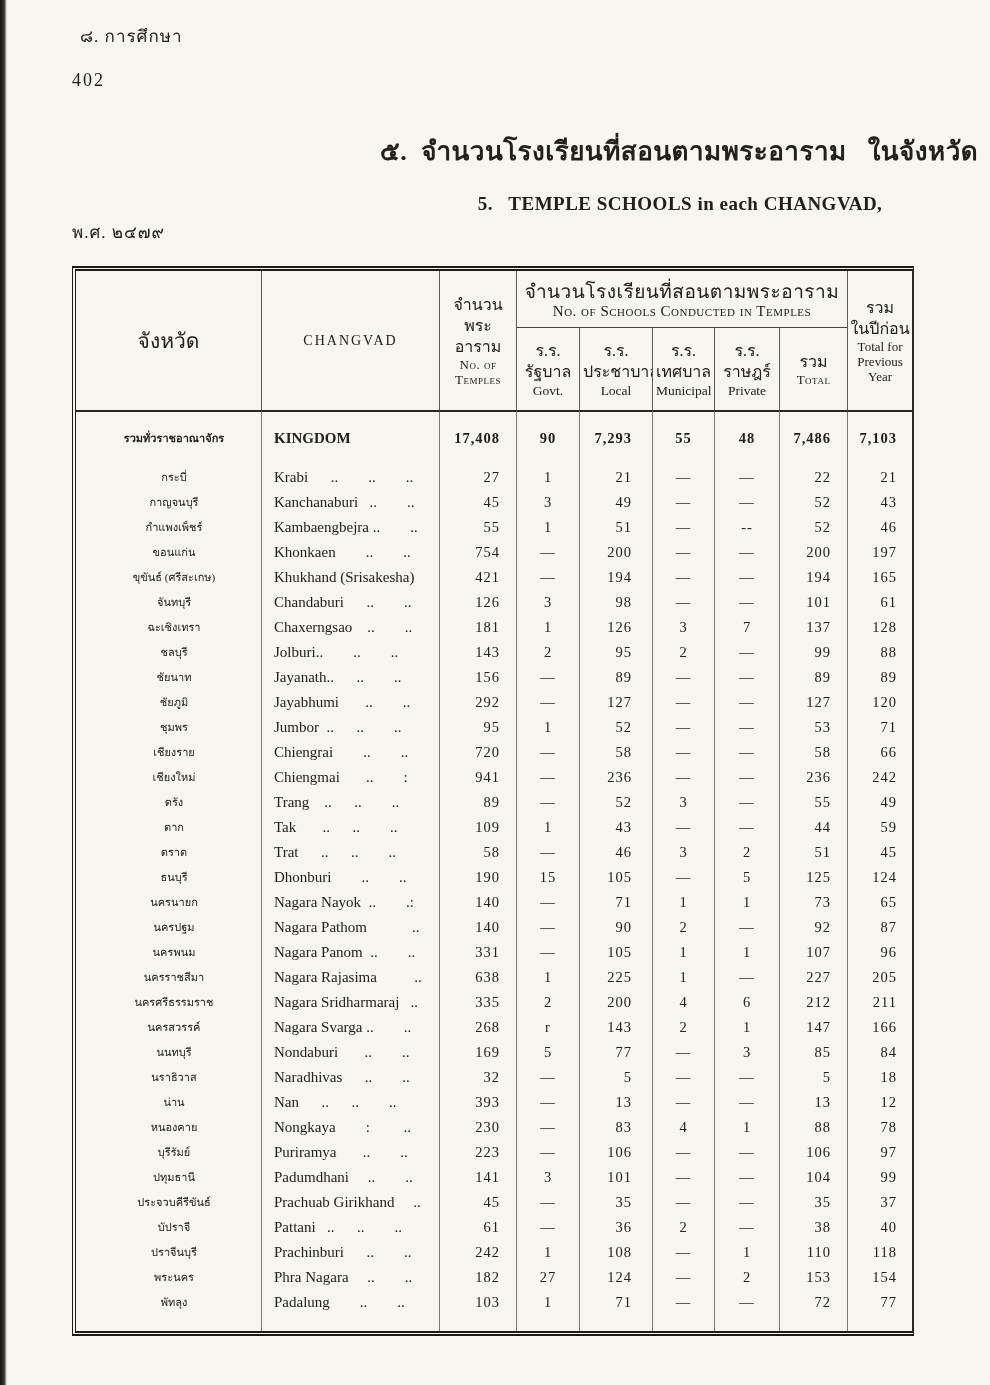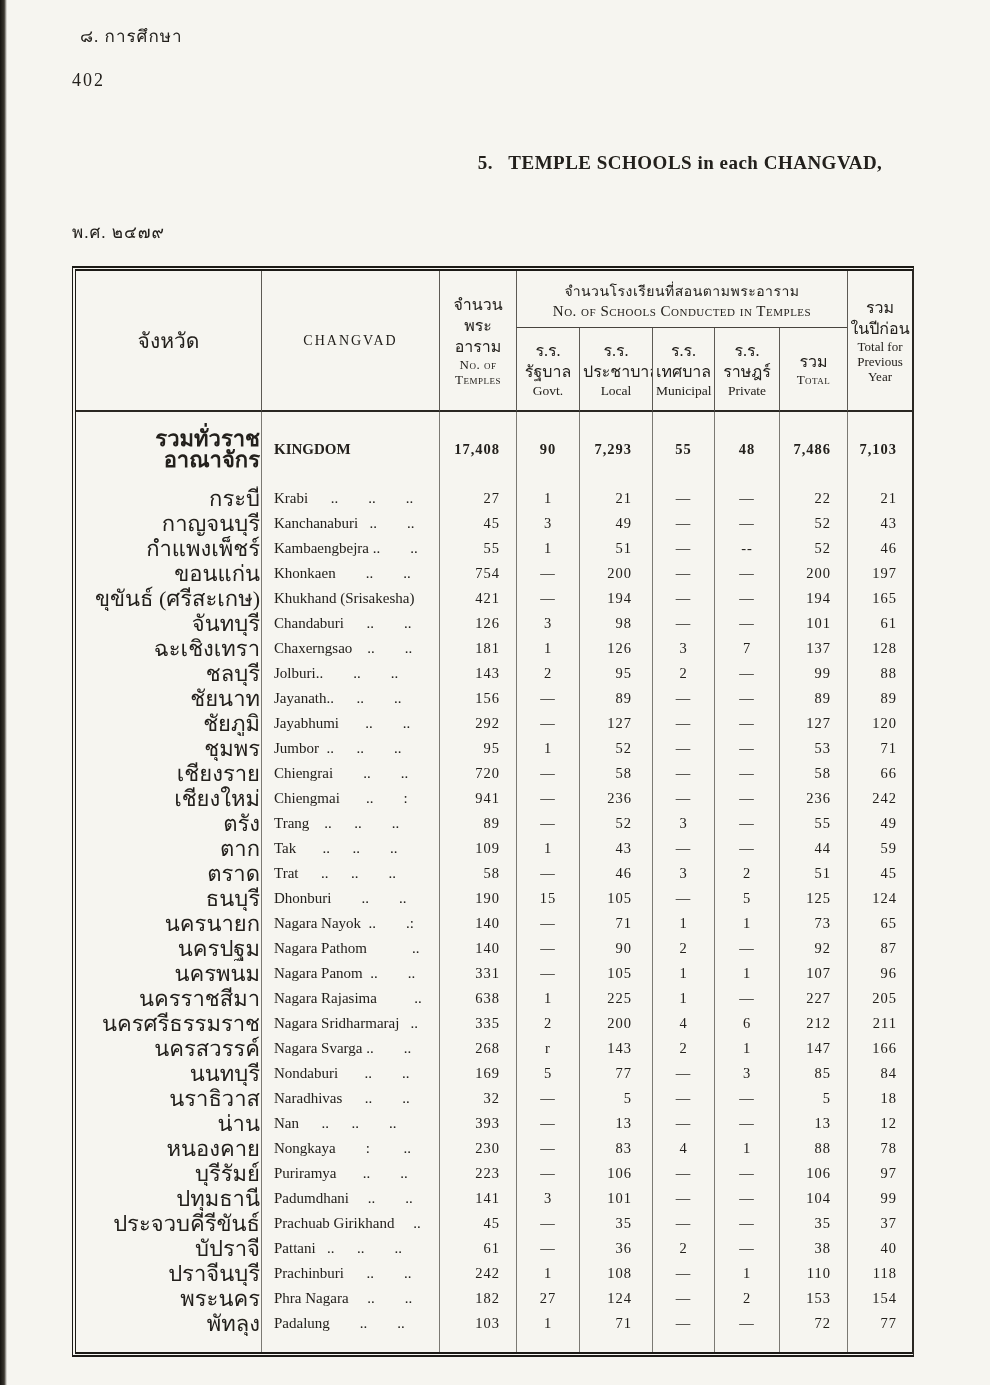--- a/index.html
+++ b/index.html
@@ -25,54 +25,55 @@
     border-left:4px double #1c1a16;border-right:2px solid #2a2722;
   }
   th,td{margin:0;overflow:hidden;}
   th{font-weight:normal;vertical-align:middle;text-align:center;
      border-left:1px solid rgba(42,38,32,.75);}
   th.no-left{border-left:none;}
   thead th{border-bottom:2px solid #2a2722;}
   th.h-group{height:52px;border-bottom:1px solid rgba(42,38,32,.85);padding:2px 4px;}
   tr.subhead th{height:78px;padding:2px 3px;}
   .th-line{font-size:16px;line-height:21px;}
-  .g-th{font-size:14px;line-height:24px;letter-spacing:.5px;}
+  .g-th{font-size:19px;line-height:24px;letter-spacing:.5px;}
   .sc{font-variant:small-caps;font-size:13px;line-height:15px;letter-spacing:.5px;}
   .g-en{font-size:15px;}
   .en{font-size:13.5px;line-height:17px;}
   .caps{font-size:14px;letter-spacing:2px;}
   .h-province div{font-size:21px;}
   .en-multi{font-size:13px;line-height:15px;padding:0 2px;margin-top:0;}
 
   tbody td{
     border-left:1px solid rgba(42,38,32,.6);
     padding-top:2px;padding-bottom:2px;line-height:21px;vertical-align:middle;
   }
   tbody td:first-child{border-left:none;}
-  td.c-th{font-size:22px;text-align:right;padding-left:12px;margin-top:30px;}
+  td.c-th{font-size:11px;text-align:center;padding-left:12px;margin-top:30px;}
   td.c-en{font-size:15px;text-align:left;padding-left:12px;white-space:pre;}
   td.c-num{font-size:14.5px;letter-spacing:1px;}
   td.r{text-align:right;}
   td.c{text-align:center;}
   td.pr-temples{padding-right:16px;}
   td.pr-local{padding-right:20px;margin-top:9px;}
   td.pr-total{padding-right:16px;}
   td.pr-prev{padding-right:15px;}
   tr.kingdom td{font-weight:bold;padding-top:16px;padding-bottom:16px;}
   tr.spacer td{height:16px;padding:0;}
 </style>
 </head>
 <body>
 
 <div class="scan-edge"></div>
 
 <div class="section-label">๘.  การศึกษา</div>
 <div class="page-number">402</div>
 
 <div class="title-block">
+  <div class="title-th">๕.  จำนวนโรงเรียนที่สอนตามพระอาราม   ในจังหวัด</div>
   <div class="title-en">5.   TEMPLE SCHOOLS in each CHANGVAD,</div>
 </div>
 
 <div class="year-label">พ.ศ. ๒๔๗๙</div>
 
 <table class="sheet">
   <colgroup>
     <col style="width:185px">
       <col style="width:178px">
       <col style="width:77px">

